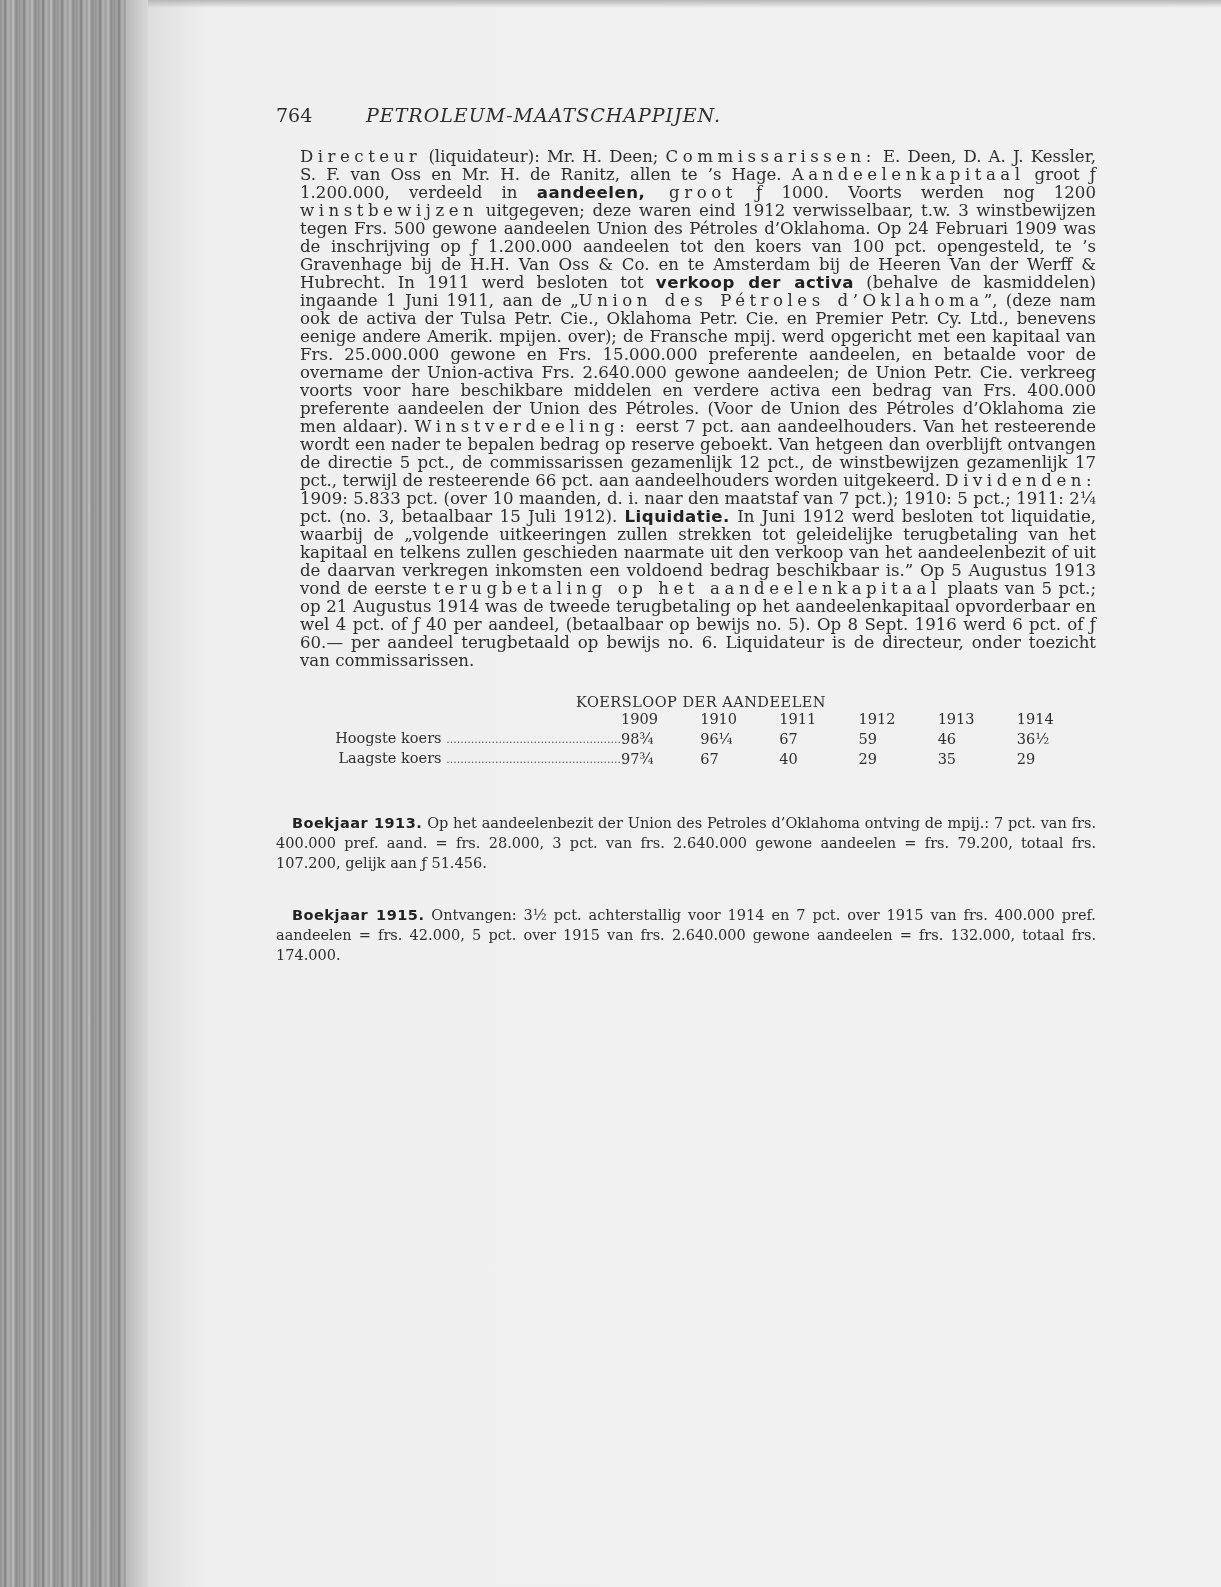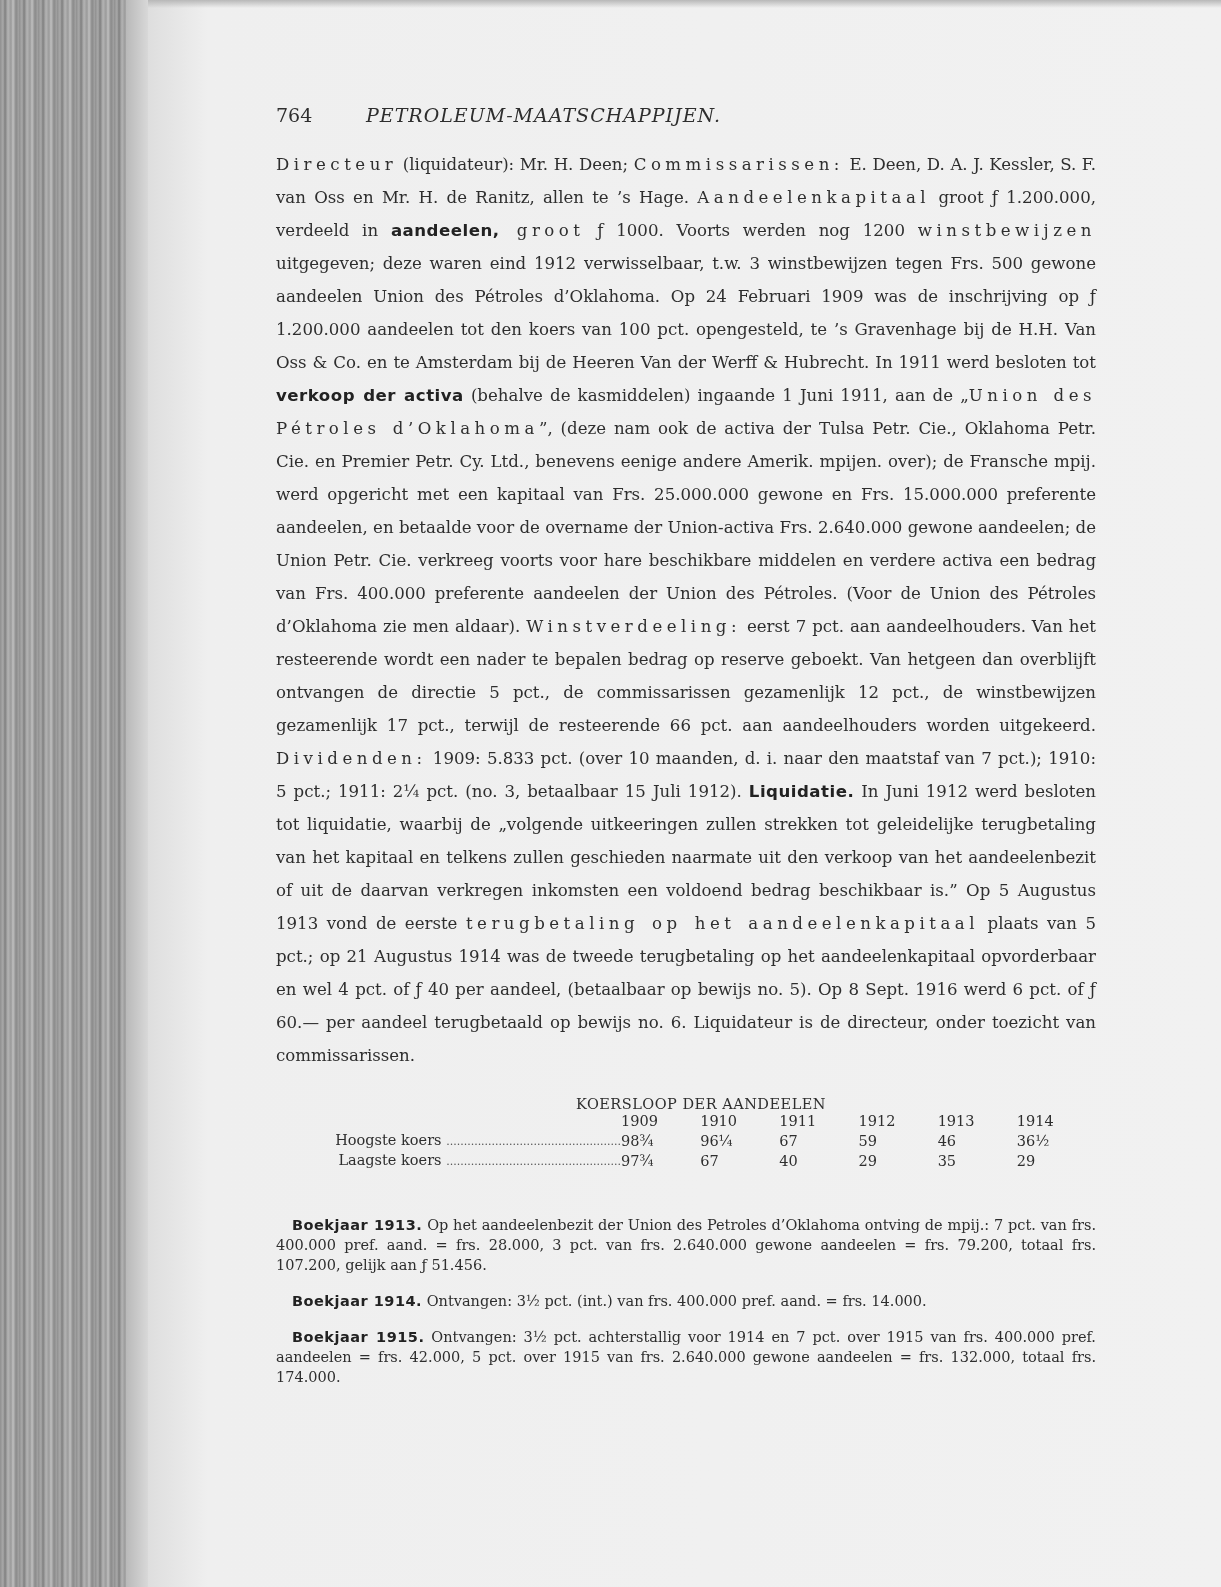--- a/index.html
+++ b/index.html
@@ -33,22 +33,23 @@
     position: absolute; left: 128px; top: 104px; width: 820px;
   }
   .running-head {
     position: relative; height: 30px; font-size: 19px; margin-bottom: 14px;
   }
   .page-number { position: absolute; left: 0; top: 0; }
   .running-title {
     position: absolute; left: 90px; top: 0; font-style: italic; letter-spacing: 1px;
   }
   .main-text {
-    font-size: 16.6px; line-height: 33px; text-align: justify;
+    font-size: 16.6px; line-height: 18px; text-align: justify;
     word-spacing: 0px;
+    margin-left: 24px;
   }
   .main-text p { margin: 0; }
   .sp { letter-spacing: 4.5px; }
   .bold-sans {
     font-family: "DejaVu Sans", "Liberation Sans", sans-serif;
     font-weight: bold; letter-spacing: 0.5px; color: #222;
   }
   .koers-title {
     text-align: center; font-size: 14.5px; margin-top: 24px; 
     letter-spacing: 0.5px; padding-left: 30px;
@@ -116,18 +117,17 @@
       </tr>
     </tbody>
       </table>
 
     <div class="para-gap"></div>
 
     <div class="small-text">
       <div class="para-gap"></div>
       <p><span class="bold-sans">Boekjaar 1913.</span><span> Op het aandeelenbezit der Union des Petroles d’Oklahoma ontving de mpij.: 7 pct. van frs. 400.000 pref. aand. = frs. 28.000, 3 pct. van frs. 2.640.000 gewone aandeelen = frs. 79.200, totaal frs. 107.200, gelijk aan ƒ 51.456.</span></p>
       <div class="para-gap" style="height:16px"></div>
-      <p><span class="bold-sans">Boekjaar 1914.</span><span> Ontvangen: 3½ pct. (int.) van frs. 400.000 pref. aand. = frs. 14.000.</span></p>
       <div class="para-gap" style="height:16px"></div>
       <p><span class="bold-sans">Boekjaar 1915.</span><span> Ontvangen: 3½ pct. achterstallig voor 1914 en 7 pct. over 1915 van frs. 400.000 pref. aandeelen = frs. 42.000, 5 pct. over 1915 van frs. 2.640.000 gewone aandeelen = frs. 132.000, totaal frs. 174.000.</span></p>
     </div>
   </div>
 </div>
 
 </body></html>

